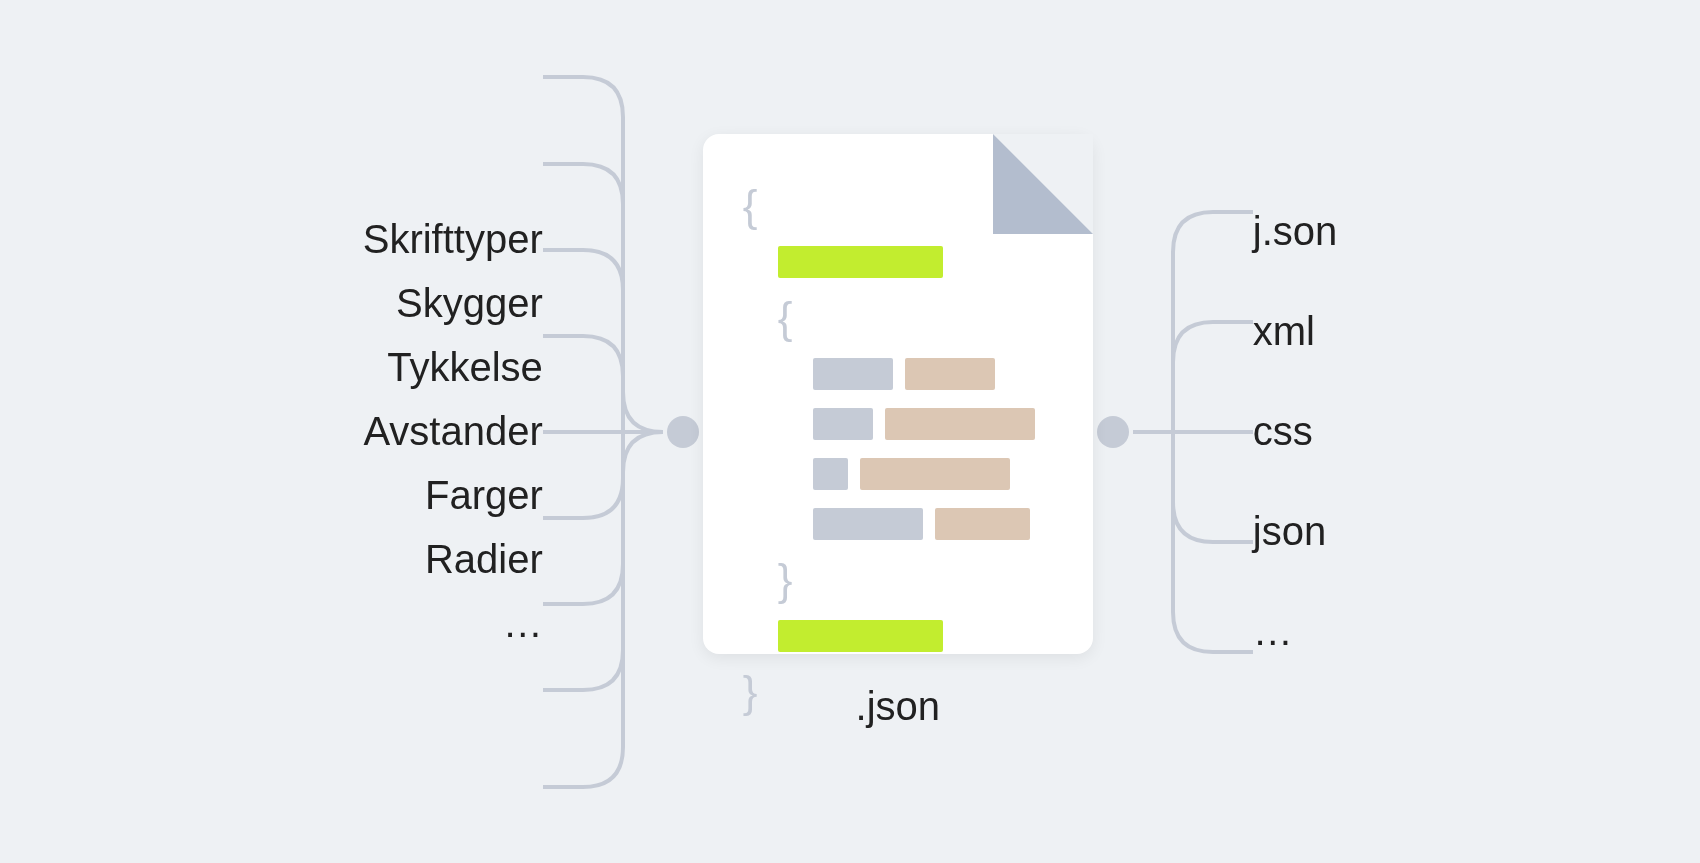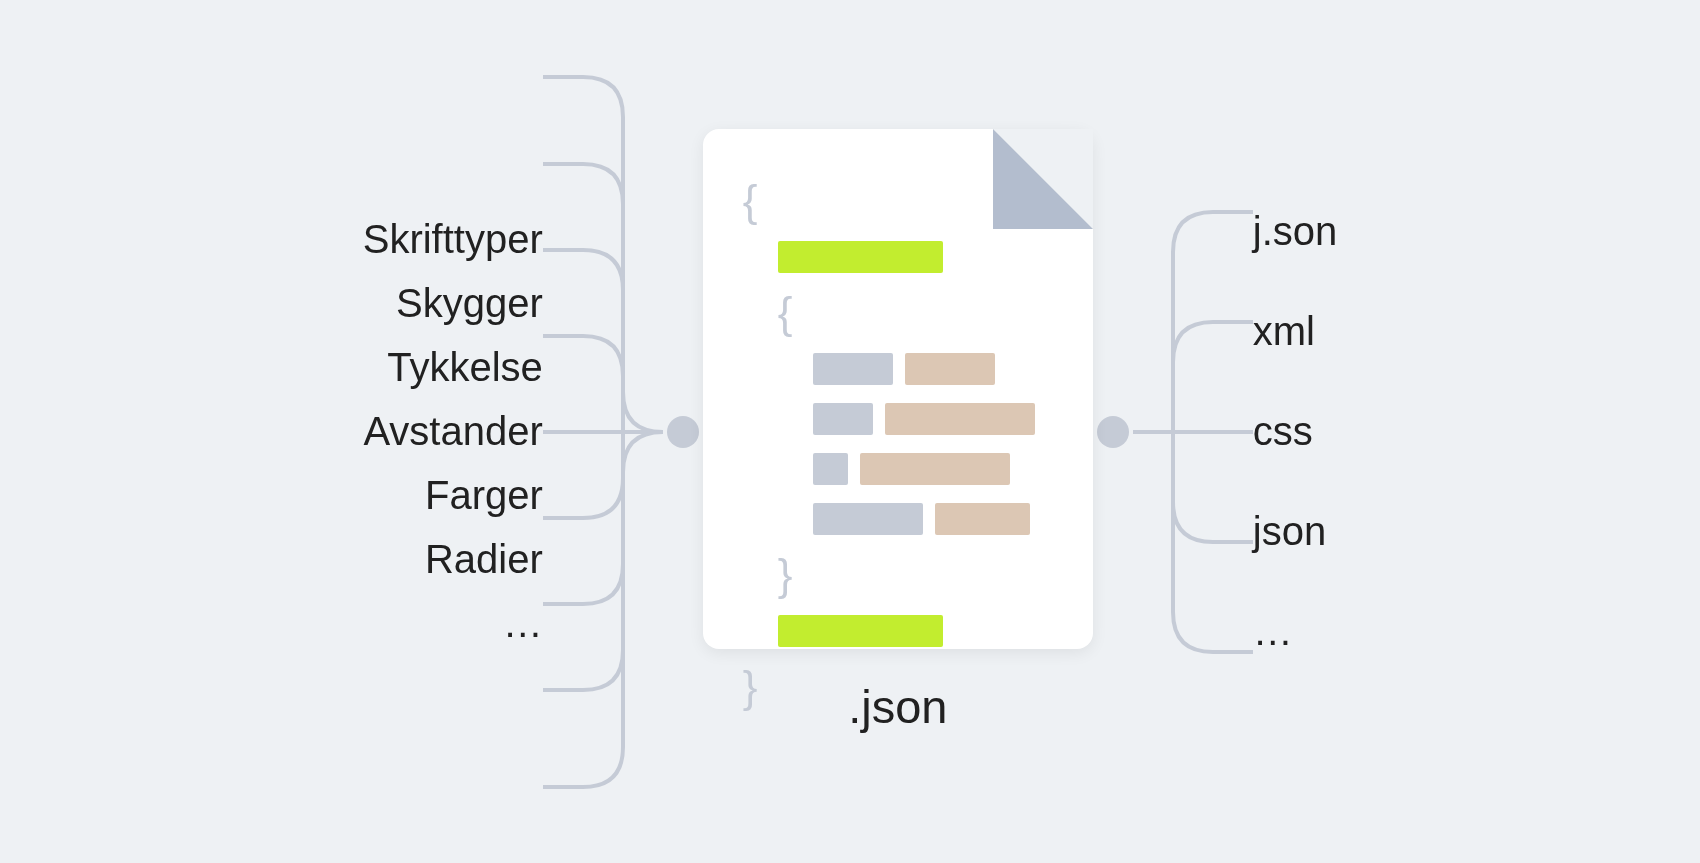--- a/index.html
+++ b/index.html
@@ -109,21 +109,21 @@
     .bar {
       height: 32px;
       border-radius: 2px;
     }
     .green { background: #c2ed2f; }
     .grey { background: #c5cbd6; }
     .tan { background: #dcc7b4; }
     .indent-1 { margin-left: 35px; }
     .indent-2 { margin-left: 70px; }
     .file-label {
-      font-size: 47px;
+      font-size: 40px;
       color: #212121;
     }
   </style>
 </head>
 <body>
 
 <div class="diagram">
 
   <div class="inputs">
     <div class="input-item">Skrifttyper</div>

